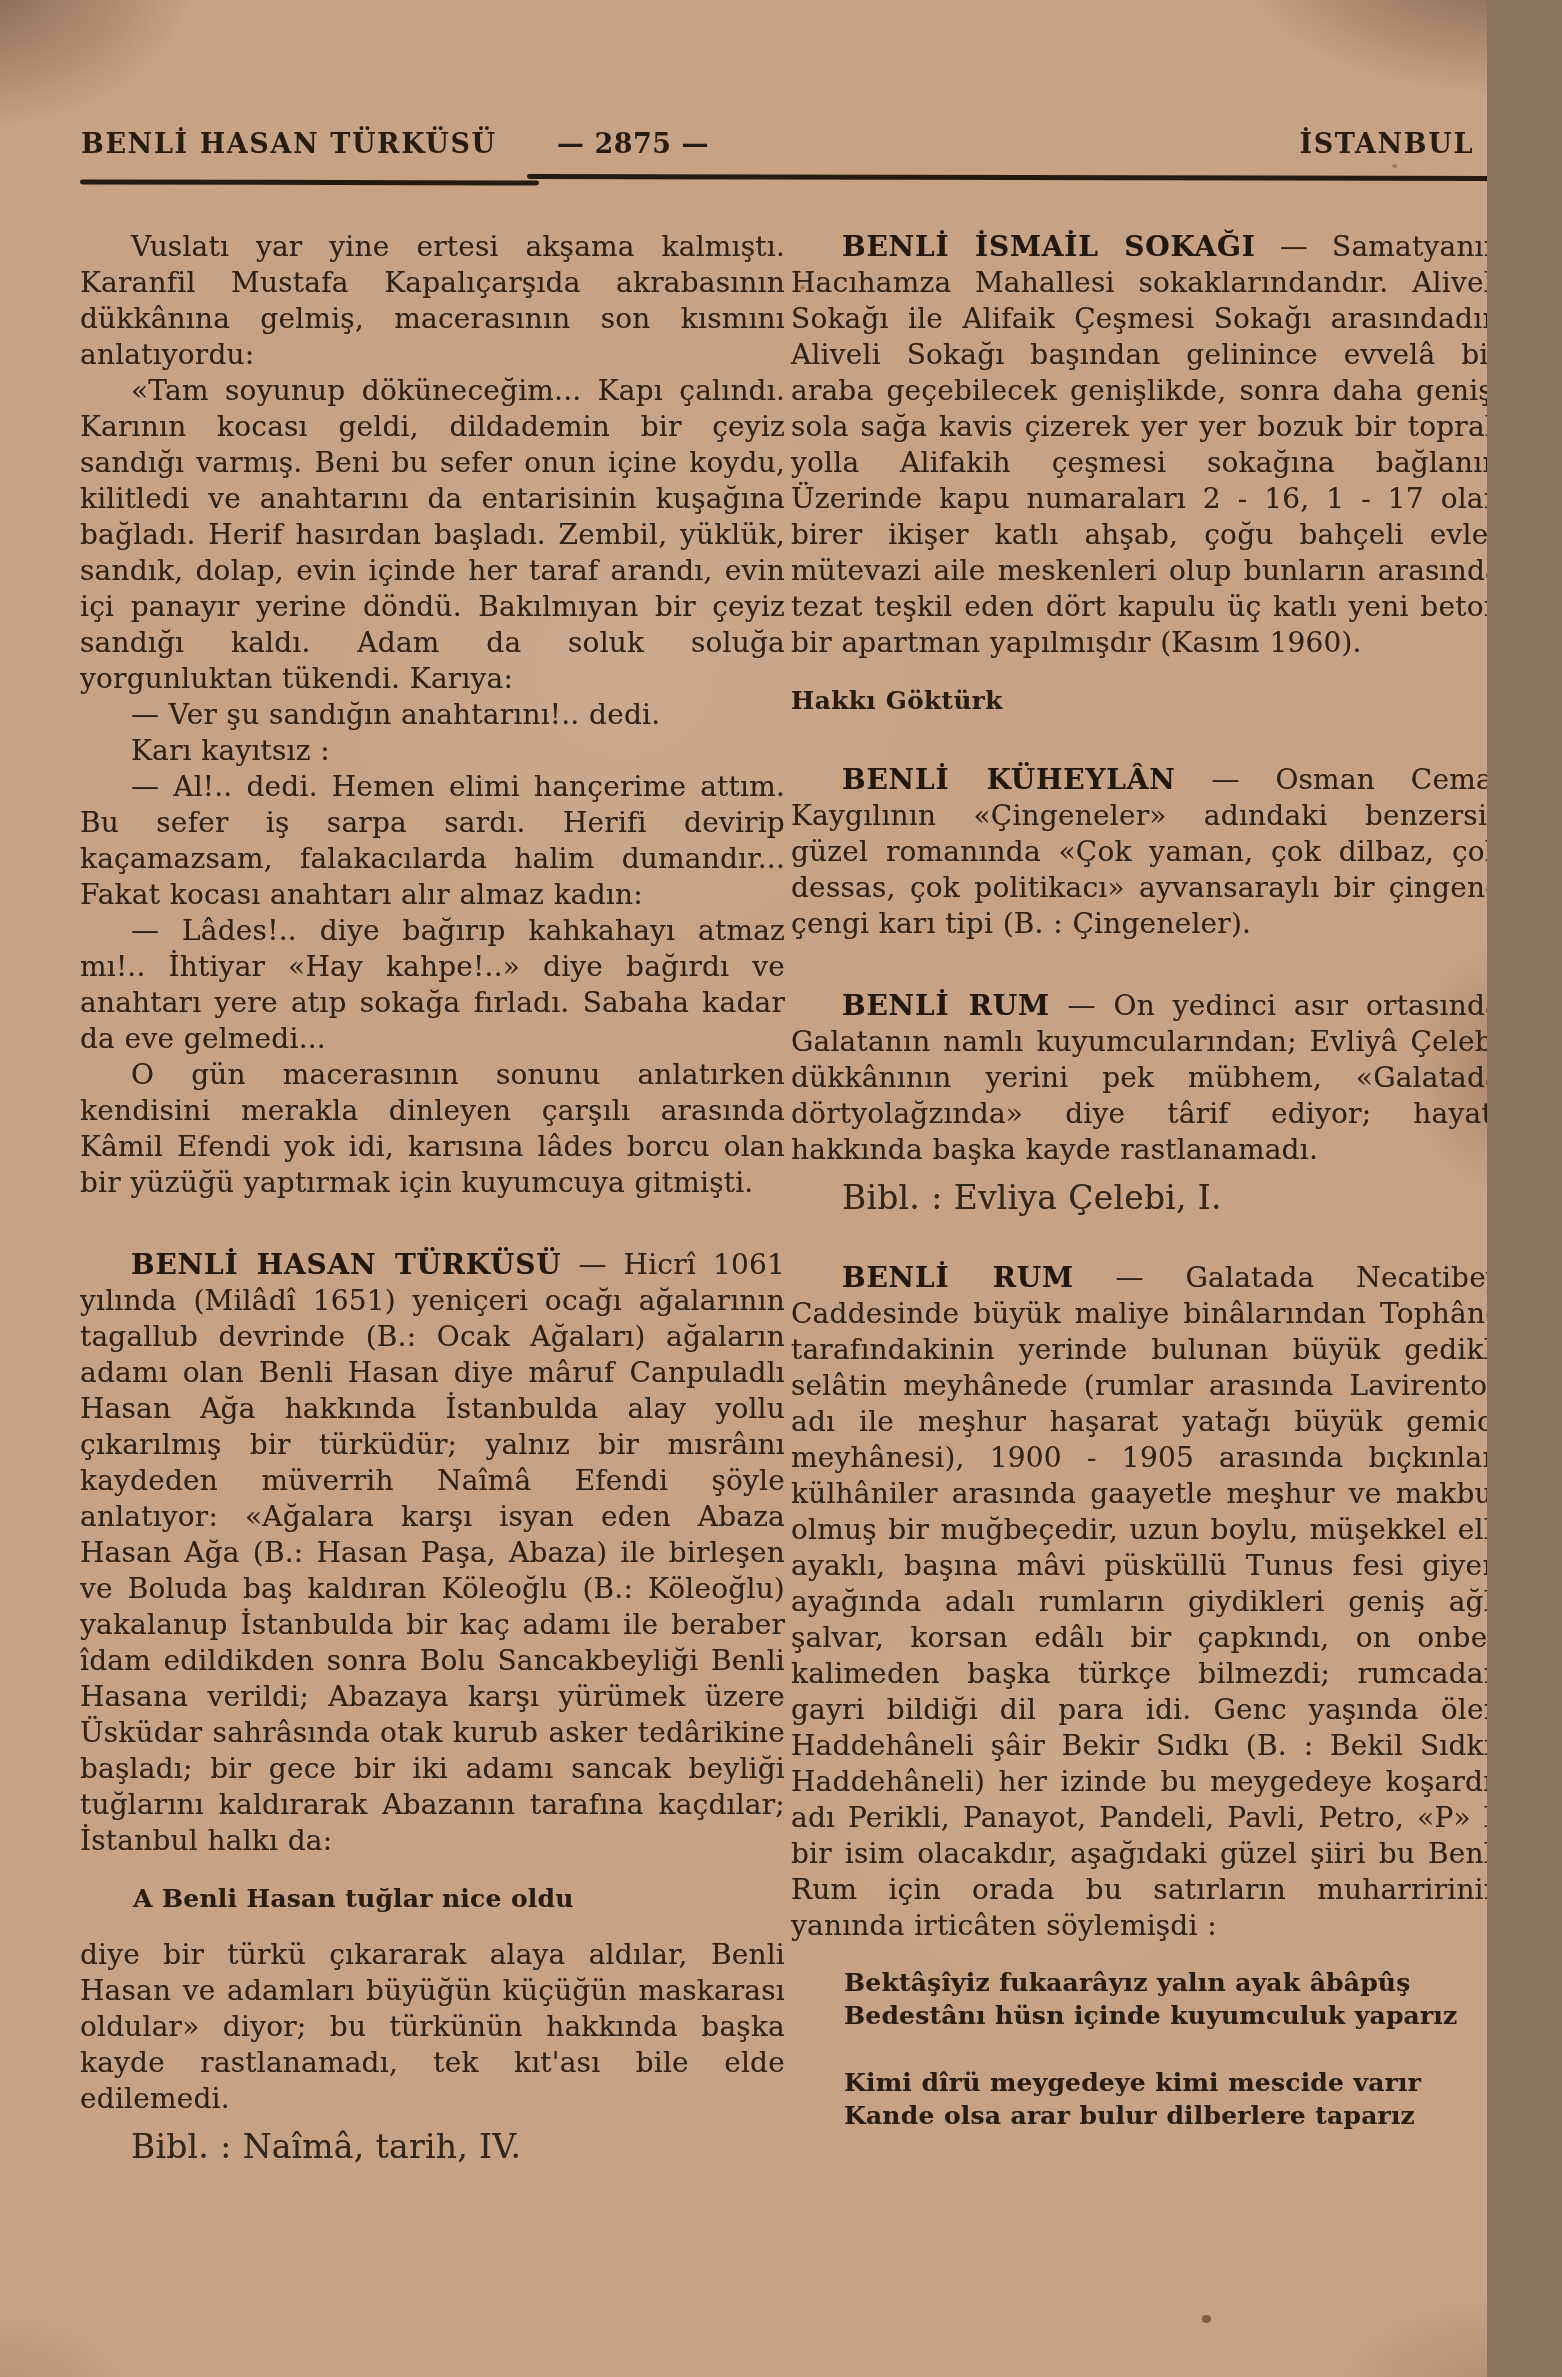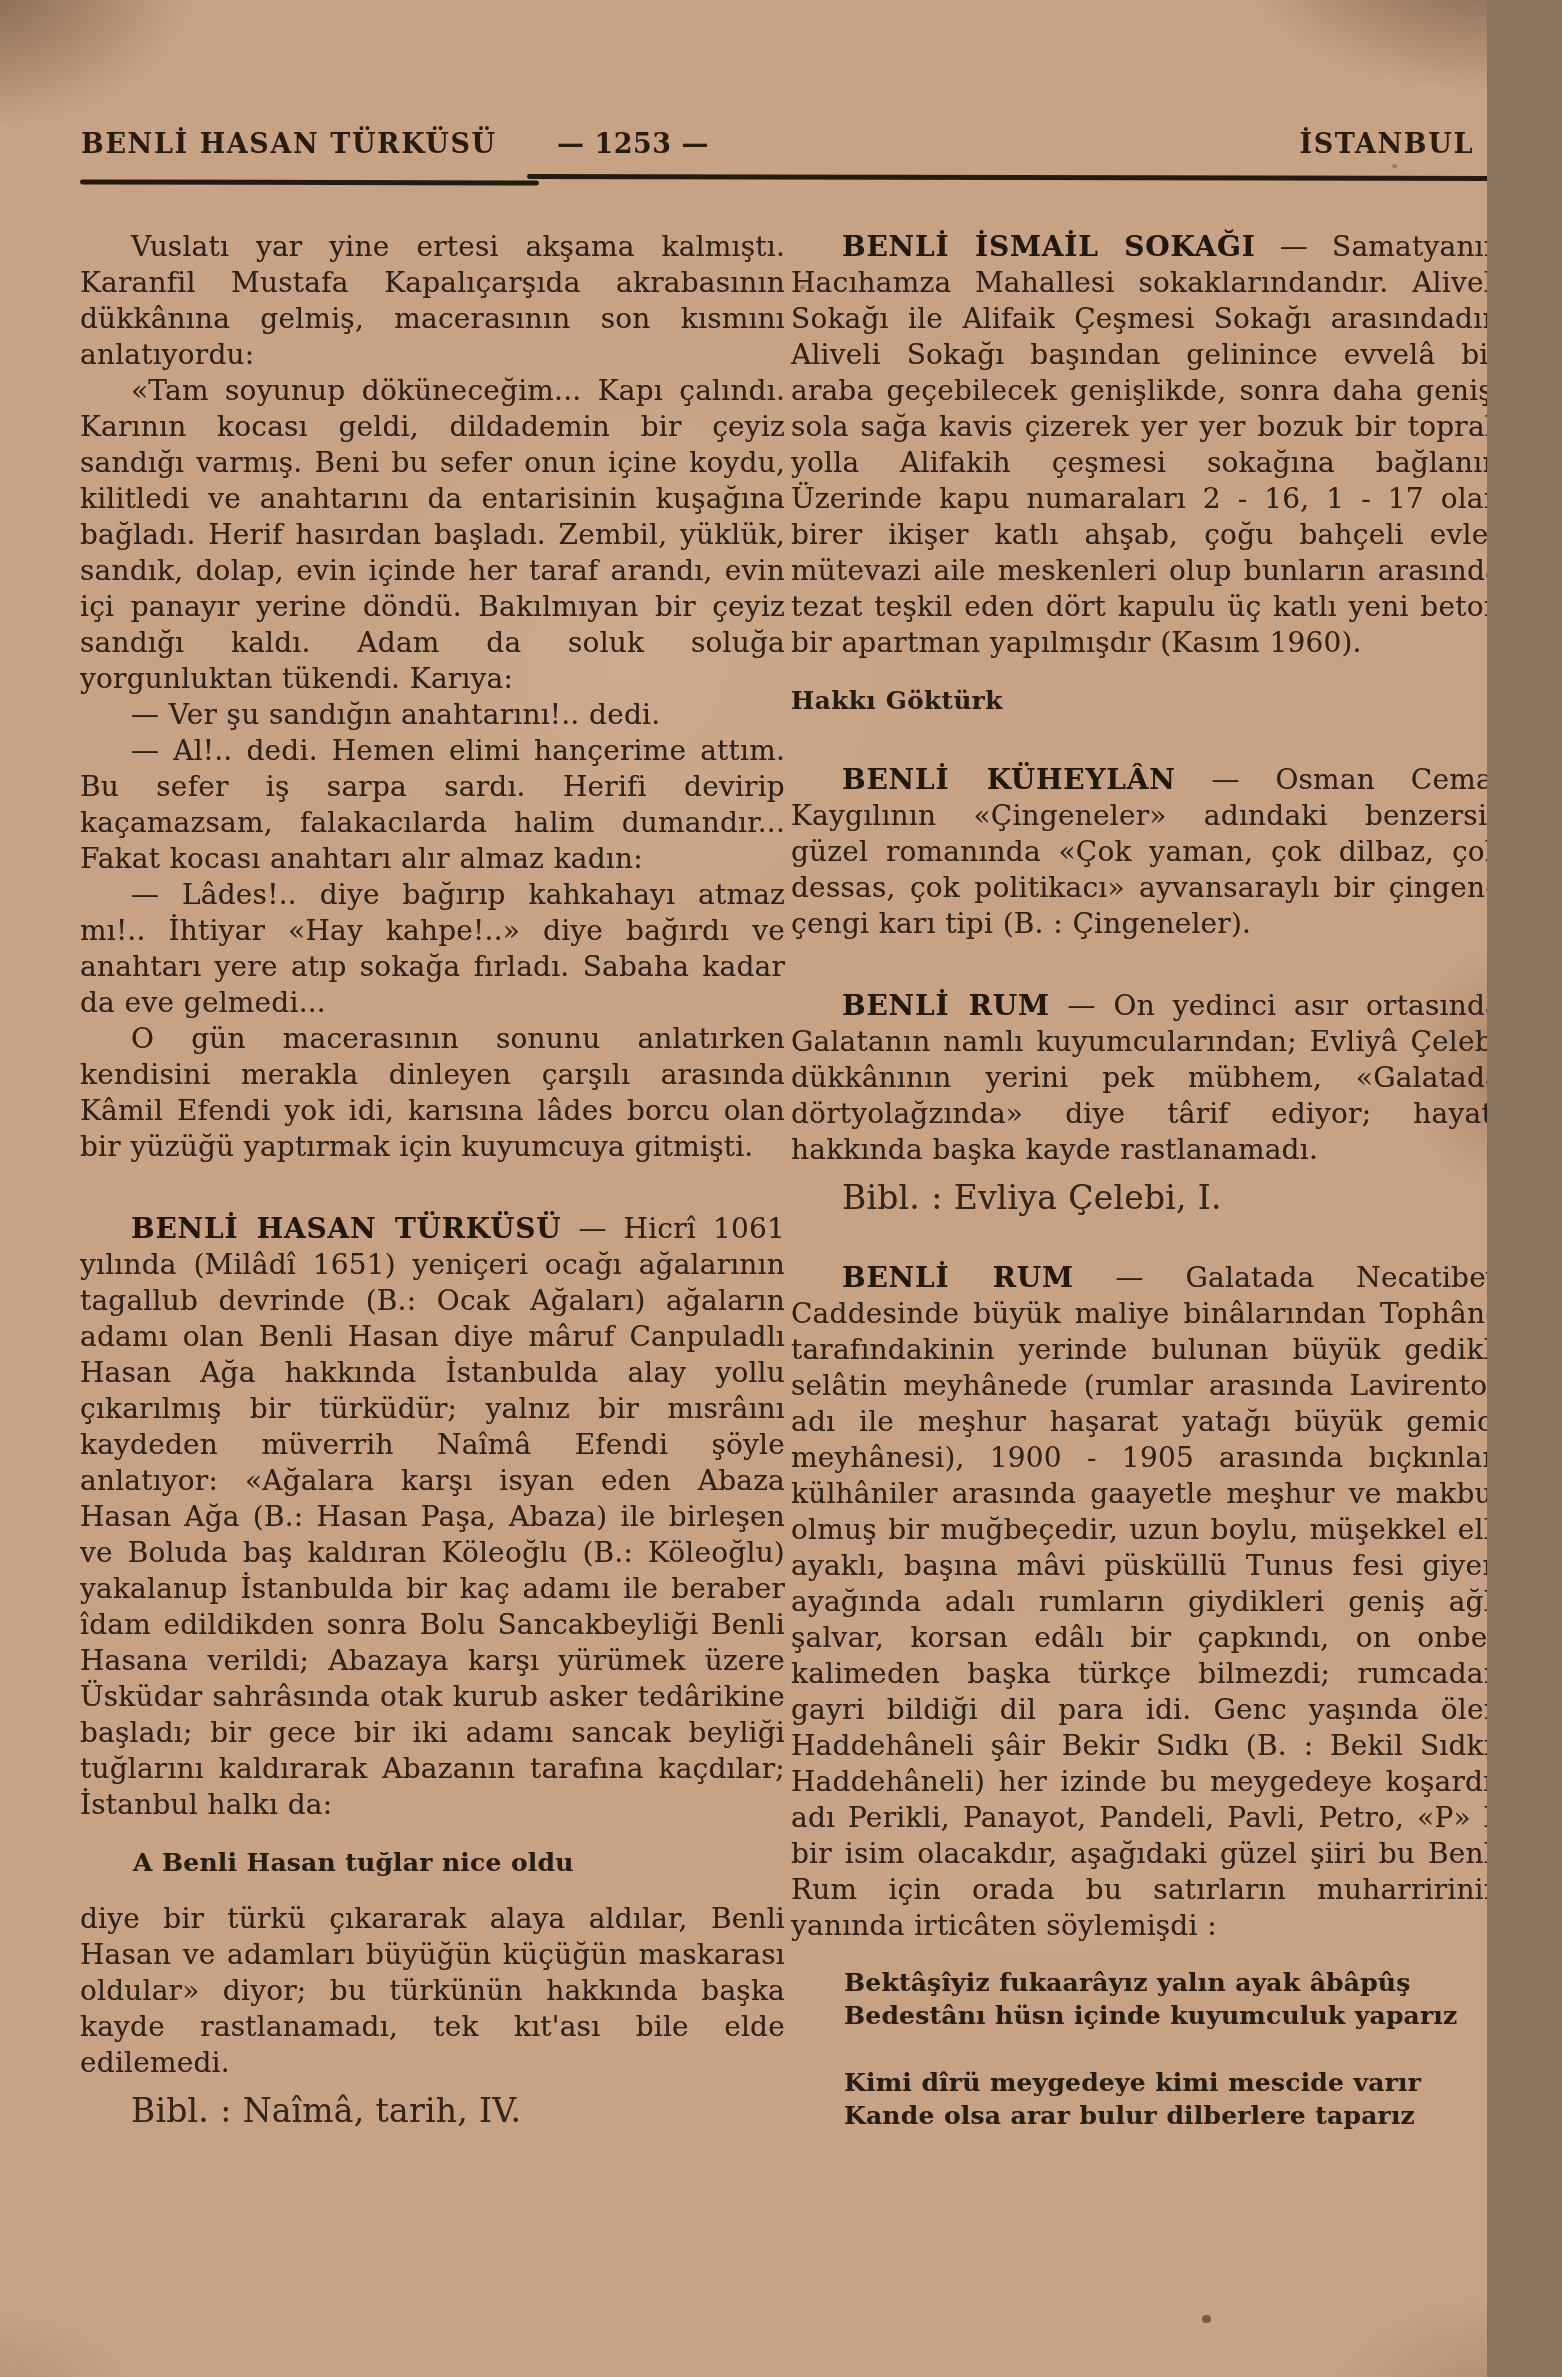--- a/index.html
+++ b/index.html
@@ -49,30 +49,31 @@
   .speckle { position:absolute; border-radius:50%; }
   #speck-1 { left:1202px; top:2315px; width:8.6px; height:7.5px; background:#6b4a31; opacity:.8; }
   #speck-2 { left:800px; top:285px;  width:4.8px;  height:4.8px;  background:#8a5a3a; opacity:.6; }
   #speck-3 { left:1392px; top:164px;  width:5.3px; height:3.7px;  background:#7c4a33; opacity:.5; }
 </style>
 </head>
 <body>
 
 <div id="page">
   <div class="hdr-item" id="hdr-left">BENLİ HASAN TÜRKÜSÜ</div>
-  <div class="hdr-item" id="hdr-center">— 1253 —</div>
+  <div class="hdr-item" id="hdr-center">— 2875 —</div>
   <div class="hdr-item" id="hdr-right">İSTANBUL</div>
 
   <div class="rule" id="rule-a"></div>
   <div class="rule" id="rule-b"></div>
 
   <div class="column" id="col-left">
       <p class="para">Vuslatı yar yine ertesi akşama kalmıştı. Karanfil Mustafa Kapalıçarşıda akrabasının dükkânına gelmiş, macerasının son kısmını anlatıyordu:</p>
       <p class="para">«Tam soyunup döküneceğim... Kapı çalındı. Karının kocası geldi, dildademin bir çeyiz sandığı varmış. Beni bu sefer onun içine koydu, kilitledi ve anahtarını da entarisinin kuşağına bağladı. Herif hasırdan başladı. Zembil, yüklük, sandık, dolap, evin içinde her taraf arandı, evin içi panayır yerine döndü. Bakılmıyan bir çeyiz sandığı kaldı. Adam da soluk soluğa yorgunluktan tükendi. Karıya:</p>
       <p class="para">— Ver şu sandığın anahtarını!.. dedi.</p>
+      <p class="para">Karı kayıtsız :</p>
       <p class="para">— Al!.. dedi. Hemen elimi hançerime attım. Bu sefer iş sarpa sardı. Herifi devirip kaçamazsam, falakacılarda halim dumandır... Fakat kocası anahtarı alır almaz kadın:</p>
       <p class="para">— Lâdes!.. diye bağırıp kahkahayı atmaz mı!.. İhtiyar «Hay kahpe!..» diye bağırdı ve anahtarı yere atıp sokağa fırladı. Sabaha kadar da eve gelmedi...</p>
       <p class="para">O gün macerasının sonunu anlatırken kendisini merakla dinleyen çarşılı arasında Kâmil Efendi yok idi, karısına lâdes borcu olan bir yüzüğü yaptırmak için kuyumcuya gitmişti.</p>
       <p class="para entry"><span class="headword">BENLİ HASAN TÜRKÜSÜ</span><span> — Hicrî 1061 yılında (Milâdî 1651) yeniçeri ocağı ağalarının tagallub devrinde (B.: Ocak Ağaları) ağaların adamı olan Benli Hasan diye mâruf Canpuladlı Hasan Ağa hakkında İstanbulda alay yollu çıkarılmış bir türküdür; yalnız bir mısrâını kaydeden müverrih Naîmâ Efendi şöyle anlatıyor: «Ağalara karşı isyan eden Abaza Hasan Ağa (B.: Hasan Paşa, Abaza) ile birleşen ve Boluda baş kaldıran Köleoğlu (B.: Köleoğlu) yakalanup İstanbulda bir kaç adamı ile beraber îdam edildikden sonra Bolu Sancakbeyliği Benli Hasana verildi; Abazaya karşı yürümek üzere Üsküdar sahrâsında otak kurub asker tedârikine başladı; bir gece bir iki adamı sancak beyliği tuğlarını kaldırarak Abazanın tarafına kaçdılar; İstanbul halkı da:</span></p>
       <div class="verse">
         <div class="verse-line">A Benli Hasan tuğlar nice oldu</div>
       </div>
       <p class="para noindent">diye bir türkü çıkararak alaya aldılar, Benli Hasan ve adamları büyüğün küçüğün maskarası oldular» diyor; bu türkünün hakkında başka kayde rastlanamadı, tek kıt'ası bile elde edilemedi.</p>
       <p class="para bibl">Bibl. :  Naîmâ, tarih, IV.</p>
     </div>

